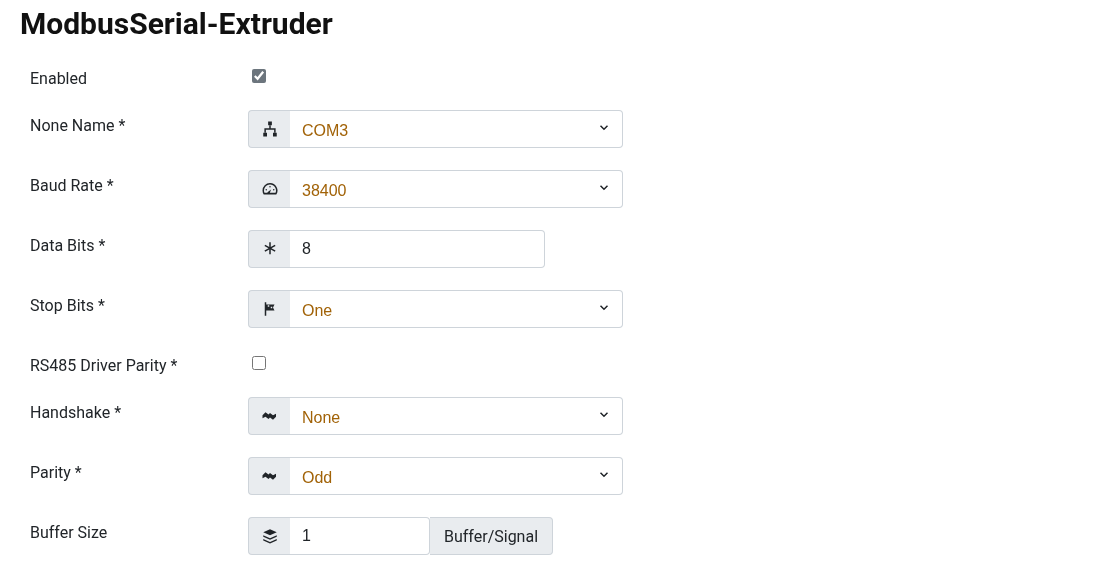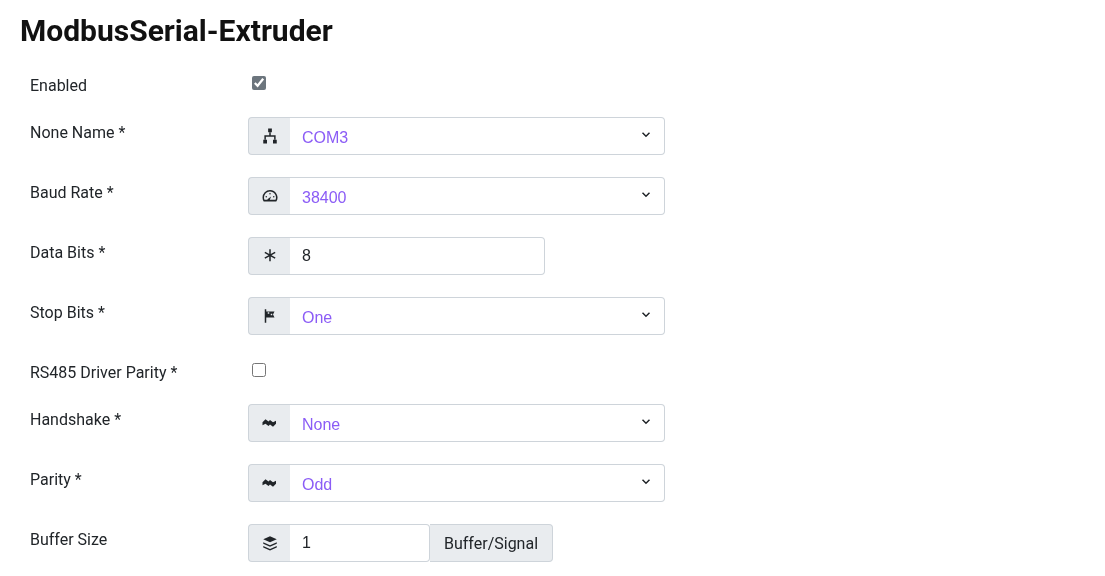--- a/index.html
+++ b/index.html
@@ -7,21 +7,21 @@
     font-family: "Segoe UI", -apple-system, BlinkMacSystemFont, Roboto, "Helvetica Neue", Arial, sans-serif;
     font-size: 16px;
     color: #212529;
     margin: 0;
     padding: 0 20px 30px 20px;
     background: #fff;
   }
   h2.page-title {
     font-size: 30px;
     font-weight: 700;
-    margin: 13px 0 22px 0;
+    margin: 6px 0 22px 0;
     color: #111;
   }
   .form-rows { padding-left: 10px; }
   .row {
     display: flex;
     align-items: center;
     margin-bottom: 22px;
   }
   .label-col {
     flex: 0 0 218px;
@@ -58,22 +58,22 @@
   .select-wrap input.like-select {
     appearance: none;
     -webkit-appearance: none;
     background: #fff;
     border: 1px solid #ced4da;
     border-left: none;
     border-radius: 0 4px 4px 0;
     height: 38px;
     padding: 6px 30px 2px 12px;
     font-size: 16px;
-    color: #8b5cf6;
-    width: 375px;
+    color: #a16207;
+    width: 333px;
     outline: none;
   }
   .select-caret {
     position: absolute;
     right: 12px;
     top: 50%;
     transform: translateY(-50%);
     pointer-events: none;
     color: #212529;
   }

